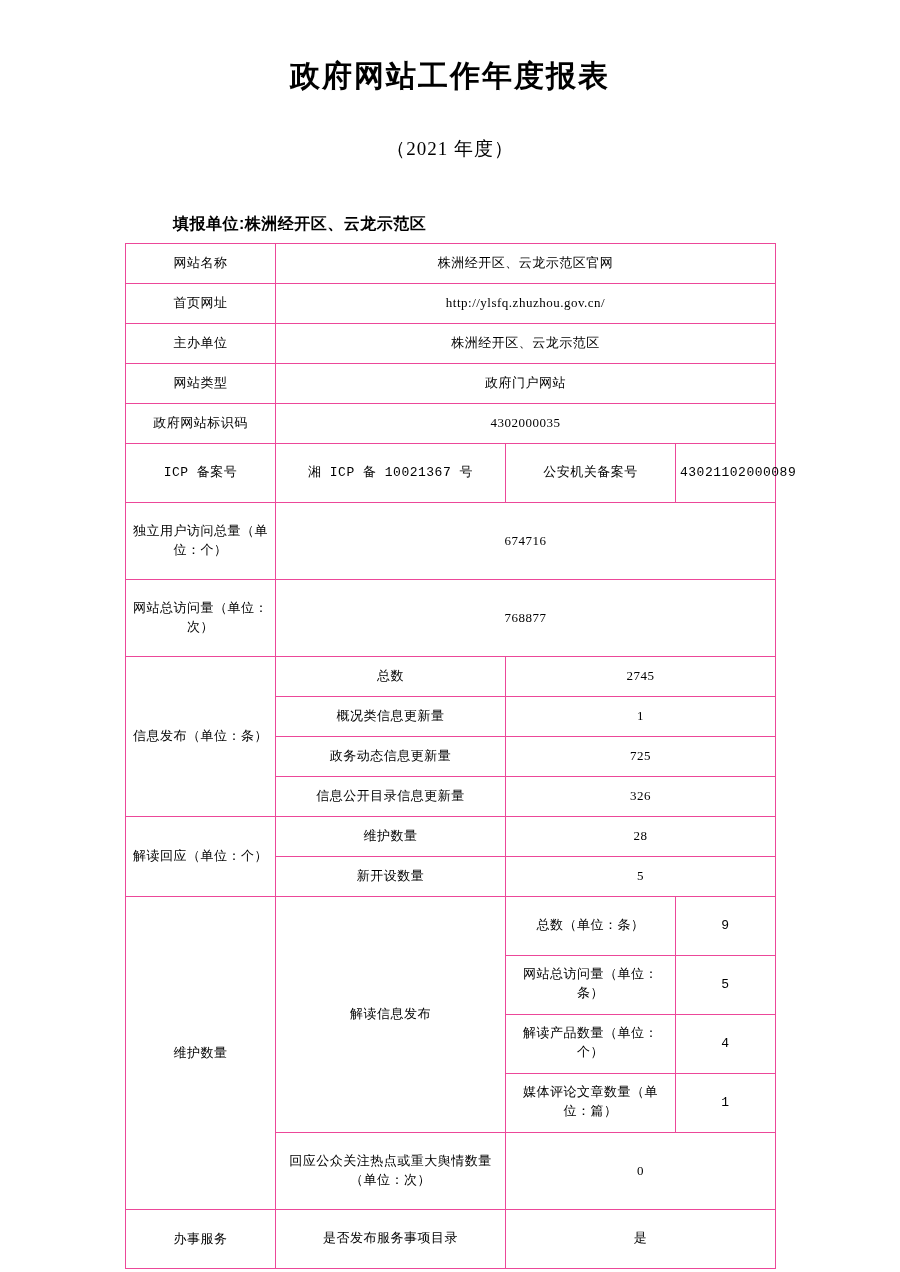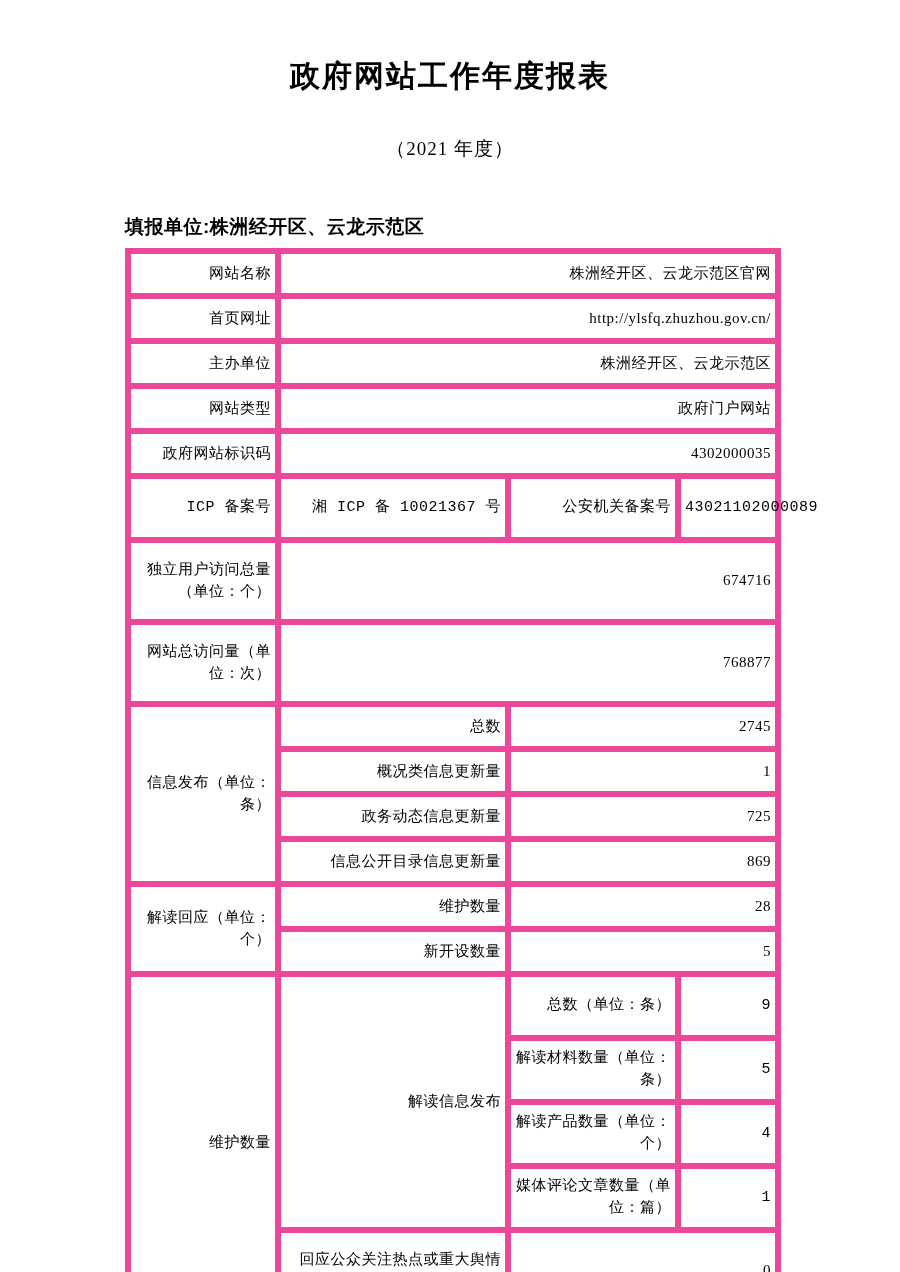--- a/index.html
+++ b/index.html
@@ -32,35 +32,36 @@
   }
   .doc-subtitle {
     text-align: center;
     font-size: 19px;
     margin-top: 41px;
     letter-spacing: 1px;
   }
   .unit-line {
     font-family: Liberation Sans, sans-serif;
     font-weight: bold;
-    font-size: 19px;
+    font-size: 16px;
     margin-top: 52px;
     margin-bottom: 8px;
     letter-spacing: 0.5px;
+    margin-left: 48px;
   }
   table.report {
     border-collapse: collapse;
     width: 650px;
     table-layout: fixed;
   }
   table.report td {
-    border: 6px solid #ec4899;
-    text-align: right;
+    border: 1px solid #ec4899;
+    text-align: center;
     vertical-align: middle;
-    font-size: 15px;
+    font-size: 13px;
     line-height: 1.45;
     padding: 5px 4px;
     letter-spacing: 0.5px;
   }
   .h-label {
     letter-spacing: 2px;
   }
   .mono {
     font-family: "Liberation Serif", serif;
     letter-spacing: 0.5px;
@@ -129,41 +130,41 @@
       <tr>
         <td class="r1">概况类信息更新量</td>
         <td class="r1" colspan="2">1</td>
       </tr>
       <tr>
         <td class="r1">政务动态信息更新量</td>
         <td class="r1" colspan="2">725</td>
       </tr>
       <tr>
         <td class="r1">信息公开目录信息更新量</td>
-        <td class="r1" colspan="2">869</td>
+        <td class="r1" colspan="2">326</td>
       </tr>
 
       <tr>
         <td rowspan="2">解读回应（单位：个）</td>
         <td class="r1">维护数量</td>
         <td class="r1" colspan="2">28</td>
       </tr>
       <tr>
         <td class="r1">新开设数量</td>
         <td class="r1" colspan="2">5</td>
       </tr>
 
       <tr>
         <td rowspan="5">维护数量</td>
         <td rowspan="4">解读信息发布</td>
         <td class="r2">总数（单位：条）</td>
         <td class="r2">9</td>
       </tr>
       <tr>
-        <td class="r2">解读材料数量（单位：条）</td>
+        <td class="r2">网站总访问量（单位：条）</td>
         <td class="r2">5</td>
       </tr>
       <tr>
         <td class="r2">解读产品数量（单位：个）</td>
         <td class="r2">4</td>
       </tr>
       <tr>
         <td class="r2">媒体评论文章数量（单位：篇）</td>
         <td class="r2">1</td>
       </tr>

